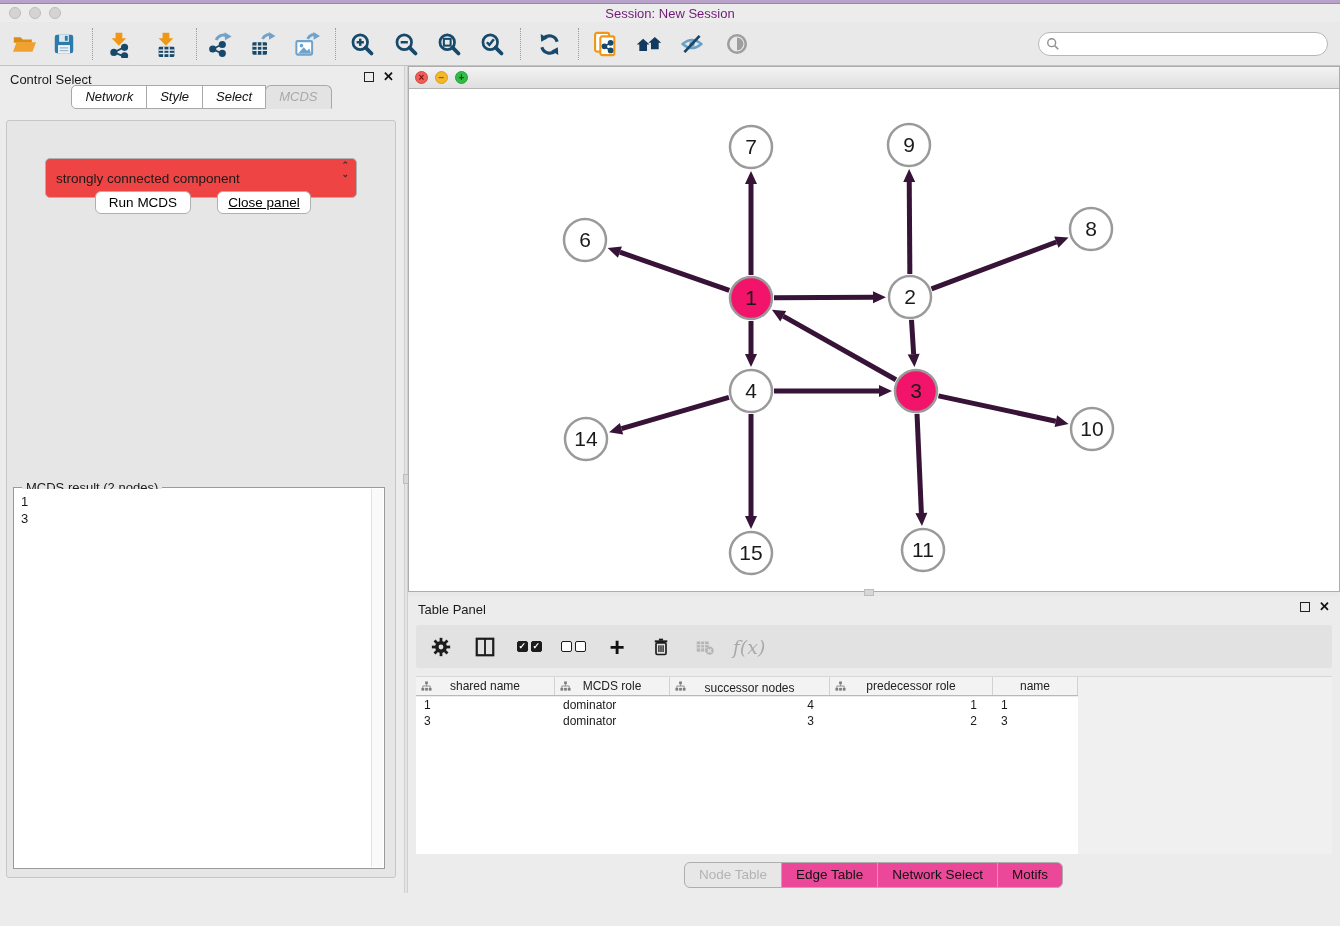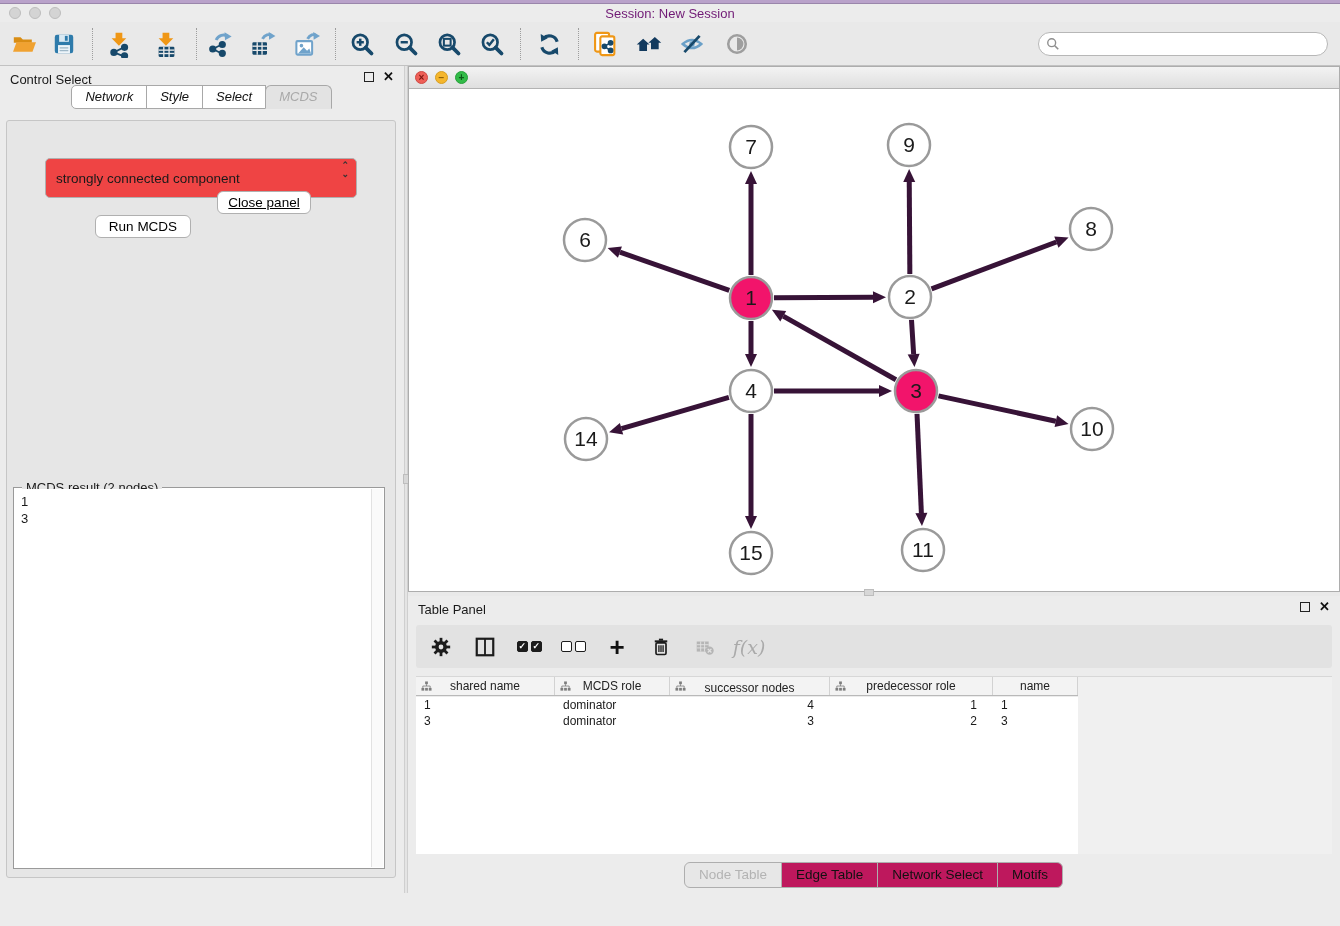--- a/index.html
+++ b/index.html
@@ -30,21 +30,21 @@
   .cp-tabs { position:absolute; left:0; top:19px; width:100%; display:flex; justify-content:center;font-style:italic; }
   .cp-tab { font-size:13px; padding:3px 13px 4px; background:#fff; border:1px solid #a8a8a8; margin-left:-1px; color:#111; }
   .cp-tab:first-child { border-radius:5px 0 0 5px; }
   .cp-tab:last-child { border-radius:0 5px 5px 0; }
   .cp-tab.active { background:#e3e3e3; color:#a9a9a9; border-radius:6px 6px 0 0; border-bottom-color:#e3e3e3; }
   .cp-content { position:absolute; left:6px; top:54px; width:390px; height:758px; background:#e6e6e6; border:1px solid #c6c6c6; border-radius:3px; }
   .opt-label { position:absolute; left:0; right:0; top:15px; text-align:center; font-size:13.5px; }
   .opt-select { position:absolute; left:38px; top:37px; width:312px; height:40px; background:#ef4444; border:1px solid #b0b0b0; border-radius:5px; font-size:13.5px; display:flex; align-items:center; padding-left:10px; cursor:default; }
   .sel-arrows { position:absolute; right:7px; top:2px; display:flex; flex-direction:column; line-height:9px; font-size:9px; color:#333; font-weight:bold; }
   .cp-btn { position:absolute; top:70px; height:23px; background:#fff; border:1px solid #b0b0b0; border-radius:6px; font-size:13.5px; font-family:"Liberation Sans",sans-serif; text-align:center; cursor:default; }
-  #run-btn { left:88px; width:96px;margin-top:24px; }
+  #run-btn { left:88px; width:96px; }
   #close-btn { left:210px; width:94px;text-decoration:underline; }
   .result-fieldset { position:absolute; left:6px; top:366px; width:372px; height:382px; border:1px solid #9a9a9a; background:#fff; }
   .result-legend { position:absolute; left:8px; top:-8px; background:#e6e6e6; padding:0 4px; font-size:13px; }
   .result-body { position:absolute; left:1px; top:1px; right:13px; bottom:1px; background:#fff; font-size:13px; line-height:17px; padding:4px 0 0 6px; white-space:pre; }
   .result-scroll { position:absolute; top:1px; right:1px; bottom:1px; width:12px; background:#fafafa; border-left:1px solid #e2e2e2; }
 
   .v-splitter { position:absolute; left:404px; top:66px; width:4px; height:827px; background:#e4e4e4; border-left:1px solid #cfcfcf; border-right:1px solid #cfcfcf; }
   .v-grip { position:absolute; left:-2px; top:408px; width:7px; height:10px; background:#d7d7d7; border:1px solid #bdbdbd; }
 
   
@@ -72,21 +72,21 @@
   .plus-glyph { font-size:26px; font-weight:bold; color:#111; line-height:22px; }
   .fx-glyph { font-family:"DejaVu Serif", serif; font-style:italic; font-size:19px; color:#aaa; }
   .tbl-header { position:absolute; left:8px; top:80px; height:20px; background:#f3f3f3; border-top:1px solid #d7d7d7; border-bottom:1px solid #b9b9b9; display:flex; }
   .tbl-hcell { position:relative; display:flex; align-items:center; justify-content:center; gap:5px; font-size:12px; color:#222; border-right:1px solid #d2d2d2; }
   .tbl-hcell .sitemap { position:absolute; left:5px; top:4px; }
   .tbl-row { position:absolute; left:8px; height:16px; display:flex; background:#fff; }
   .tbl-cell { font-size:12px; line-height:16px; padding:0 8px; overflow:hidden; white-space:nowrap; }
   .tbl-body-bg { position:absolute; left:8px; top:101px; width:662px; height:157px; background:#fff; }
   .tbl-body-right { position:absolute; left:670px; top:80px; width:254px; height:178px; background:#f0f0f0; border-top:1px solid #d7d7d7; }
   .tp-tabs { position:absolute; left:0; top:266px; width:100%; display:flex; justify-content:center; }
-  .tp-tab { font-size:13.5px; padding:4px 14px 5px; background:#be185d; border:1px solid #aeaeae; margin-left:-1px; color:#111; }
+  .tp-tab { font-size:13.5px; padding:4px 14px 5px; background:#ec4899; border:1px solid #aeaeae; margin-left:-1px; color:#111; }
   .tp-tab:first-child { border-radius:6px 0 0 6px; }
   .tp-tab:last-child { border-radius:0 6px 6px 0; }
   .tp-tab.active { background:#e7e7e7; color:#b3b3b3; }
 
   
   .status-bar { position:absolute; left:0; top:893px; width:1340px; height:33px; background:#ececec; border-top:1px solid #c6c6c6; }
   .list-btn { position:absolute; left:12px; top:4px; width:26px; height:25px; background:#fdfdfd; border:1px solid #b9b9b9; display:flex; align-items:center; justify-content:center; }
   .memory-btn { position:absolute; right:6px; top:3px; height:26px; background:#fdfdfd; border:1px solid #b9b9b9; display:flex; align-items:center; gap:6px; padding:0 10px; font-size:13px; }
   .mem-dot { width:11px; height:11px; border-radius:50%; background:#1f8f2e; border:1px solid #177023; }
 

